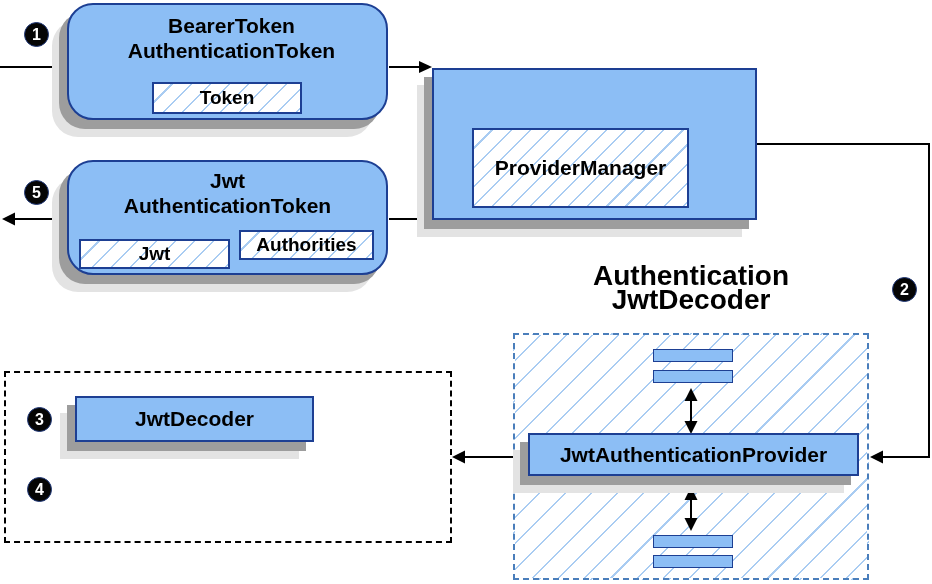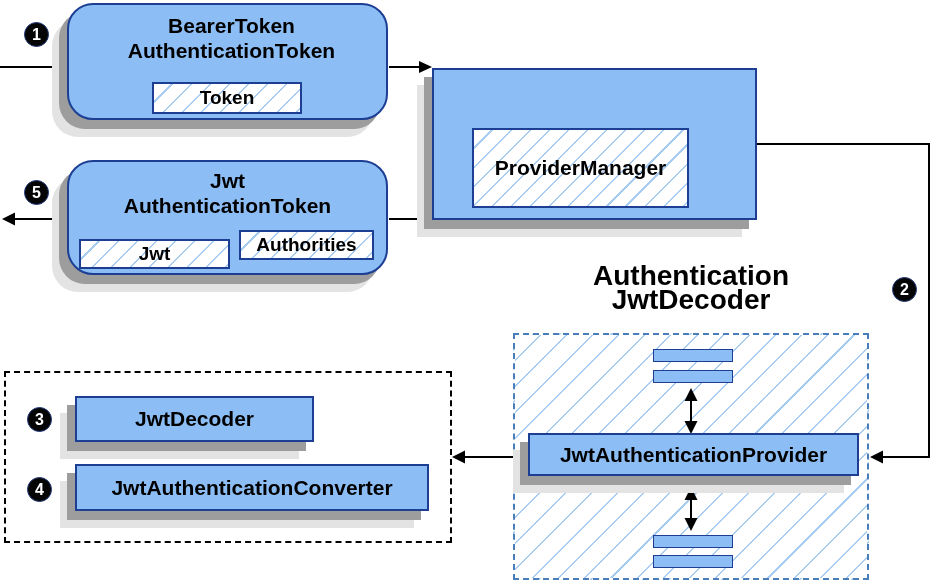--- a/index.html
+++ b/index.html
@@ -86,23 +86,20 @@
 
   <div class="bar" style="left:653px;top:349px;"></div>
   <div class="bar" style="left:653px;top:370px;"></div>
   <div class="bar" style="left:653px;top:535px;"></div>
   <div class="bar" style="left:653px;top:555px;"></div>
 
   <div class="black-dashed">
     <div class="node dec-box center-flex" style="left:69px;top:23px;width:239px;height:46px;">
       <span>JwtDecoder</span>
     </div>
-    <div class="node dec-box center-flex" style="left:69px;top:91px;width:354px;height:47px;">
-      <span>JwtAuthenticationConverter</span>
-    </div>
   </div>
 
   <svg class="connectors" width="932" height="584" viewBox="0 0 932 584">
     <g stroke="#000" stroke-width="2" fill="#000">
 
       <line x1="0" y1="67" x2="66" y2="67"></line>
 
       <line x1="389" y1="67" x2="424" y2="67"></line>
       <polygon points="432,67 419,61 419,73" stroke="none"></polygon>
 

